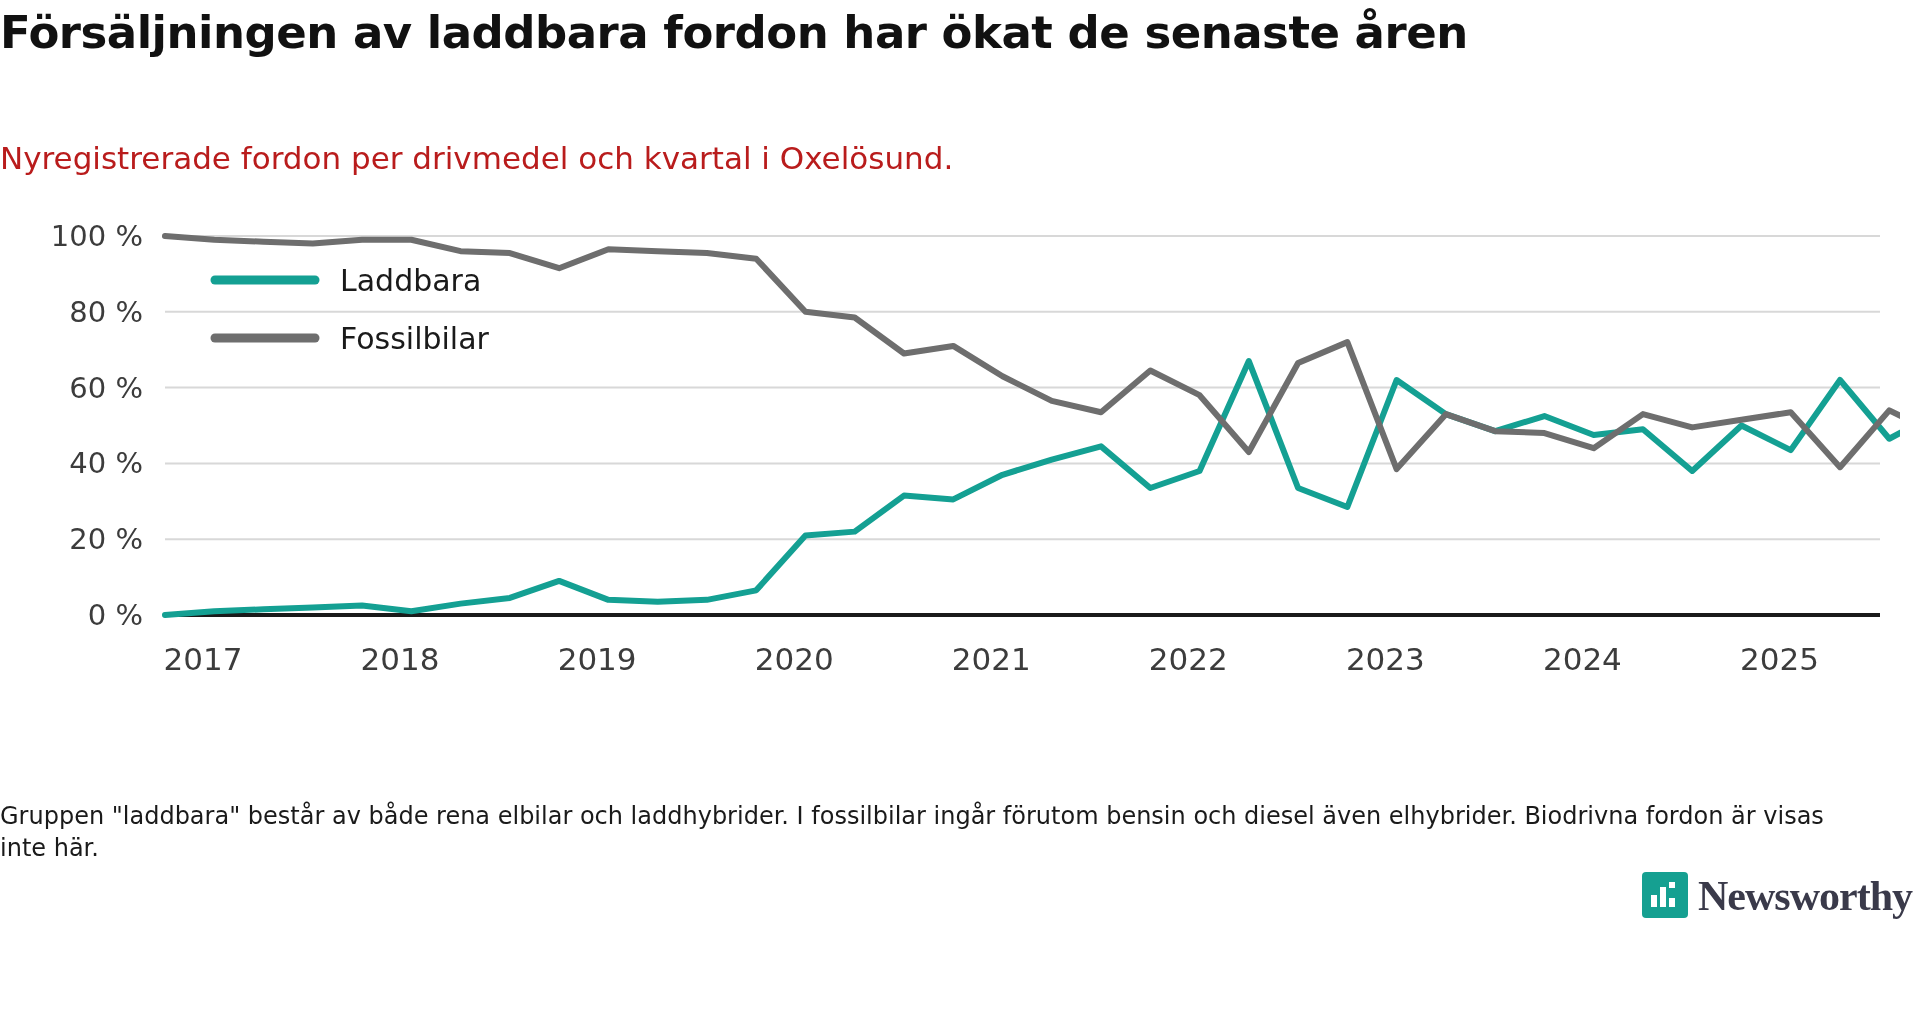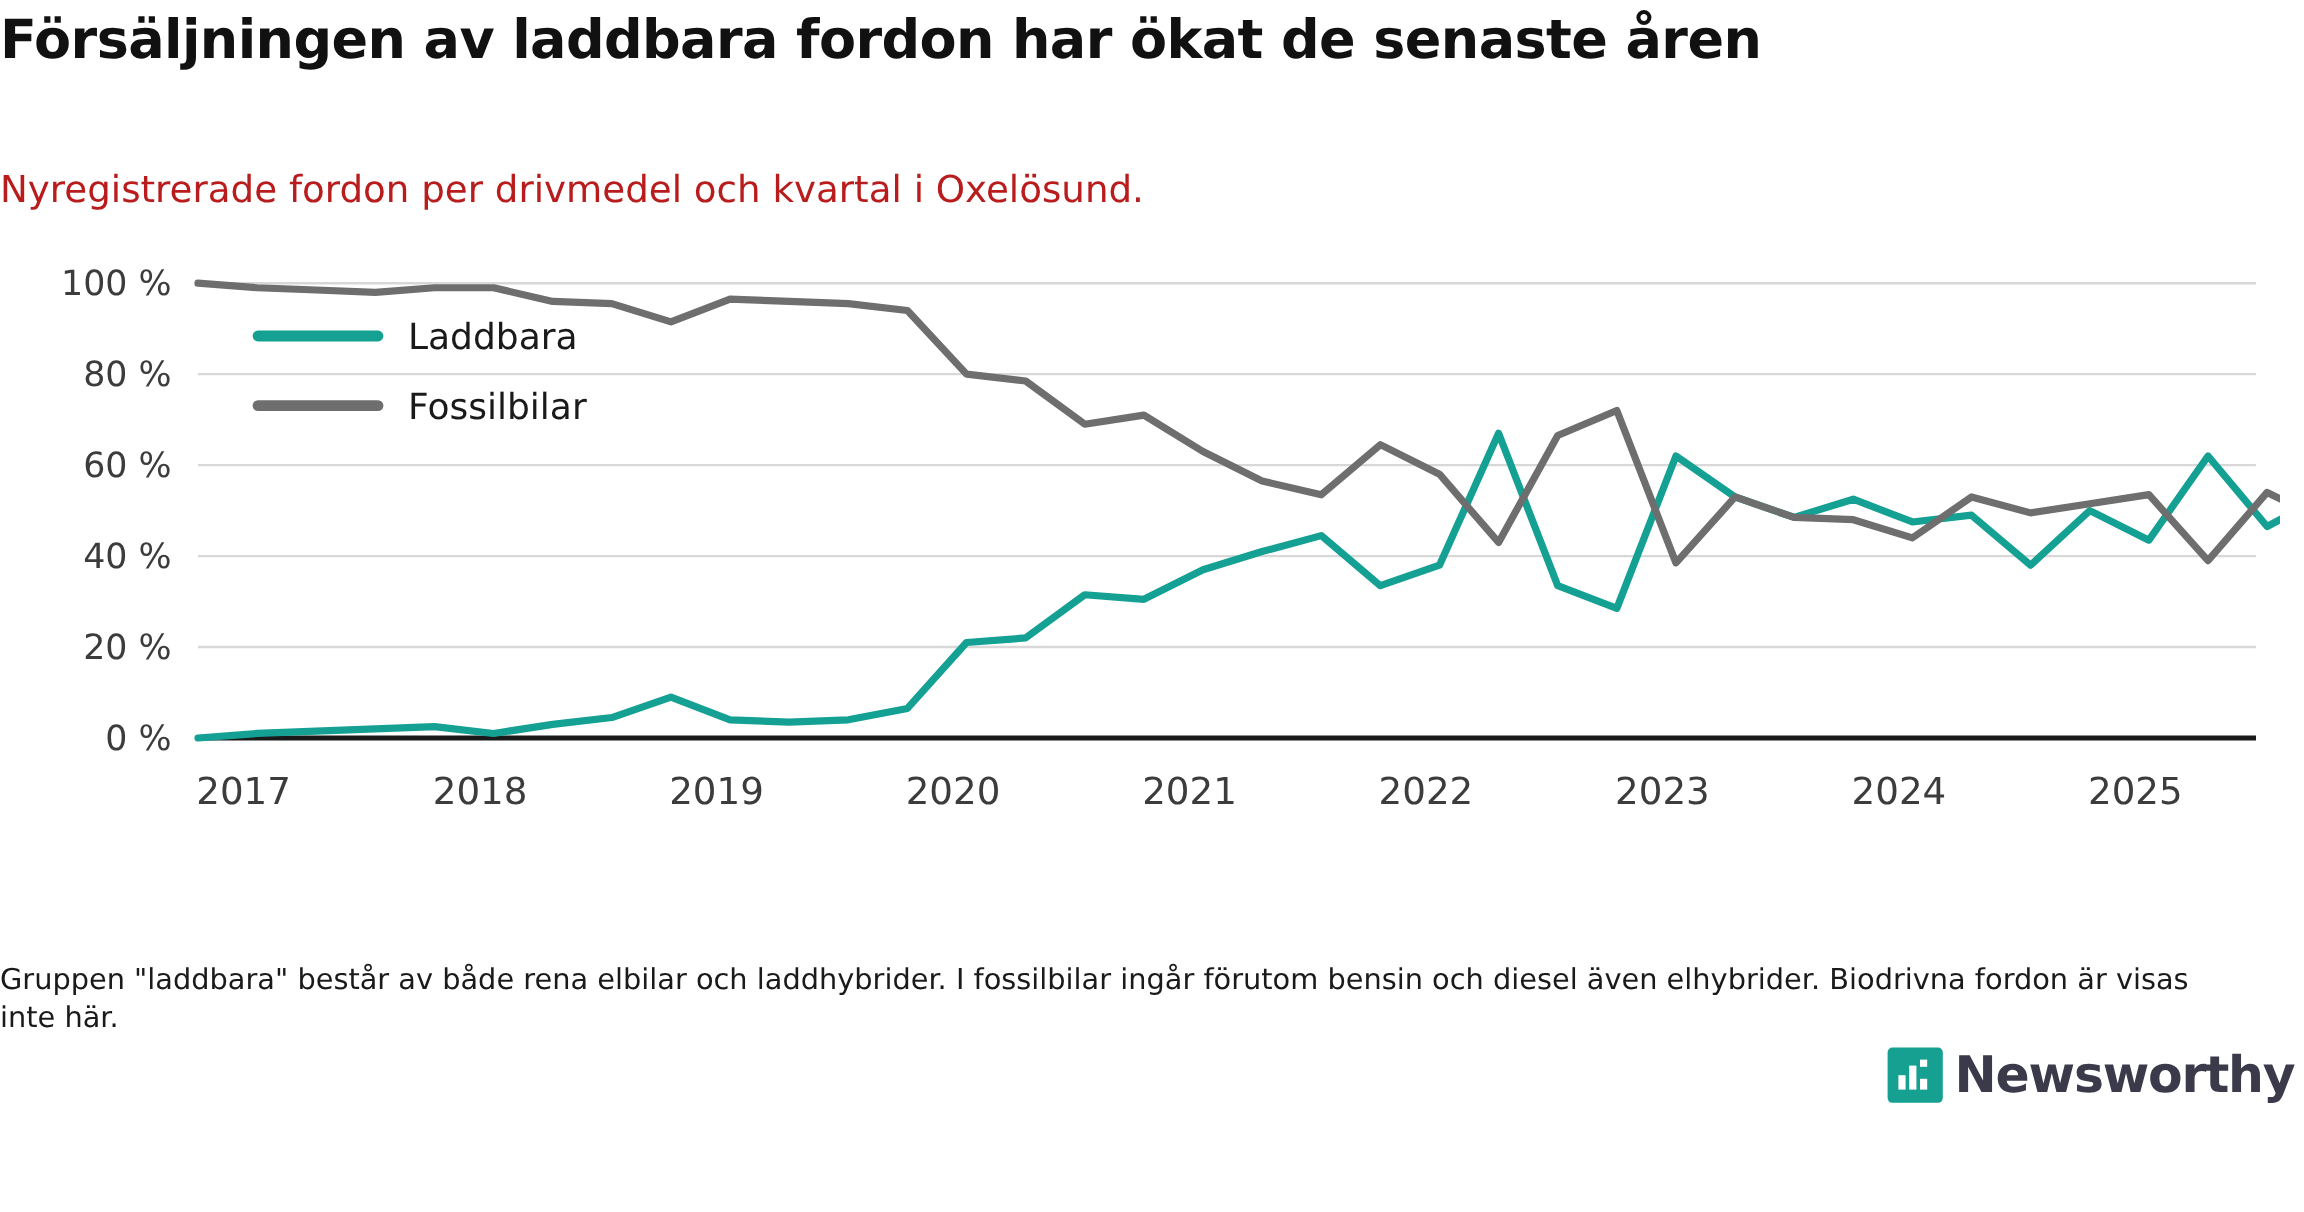--- a/index.html
+++ b/index.html
@@ -59,22 +59,23 @@
     width: 1840px;
     font-size: 24px;
     line-height: 1.35;
     color: #1a1a1a;
   }
   #brand {
     position: absolute;
     right: 8px;
     bottom: 10px;
     display: flex;
-    align-items: center;
+    align-items: flex-start;
     gap: 10px;
+    font-family: Liberation Serif, serif;
   }
   #brand .brand-mark {
     width: 46px;
     height: 46px;
     background: #15a091;
     border-radius: 4px;
     position: relative;
   }
   #brand .brand-mark .bar {
     position: absolute;

